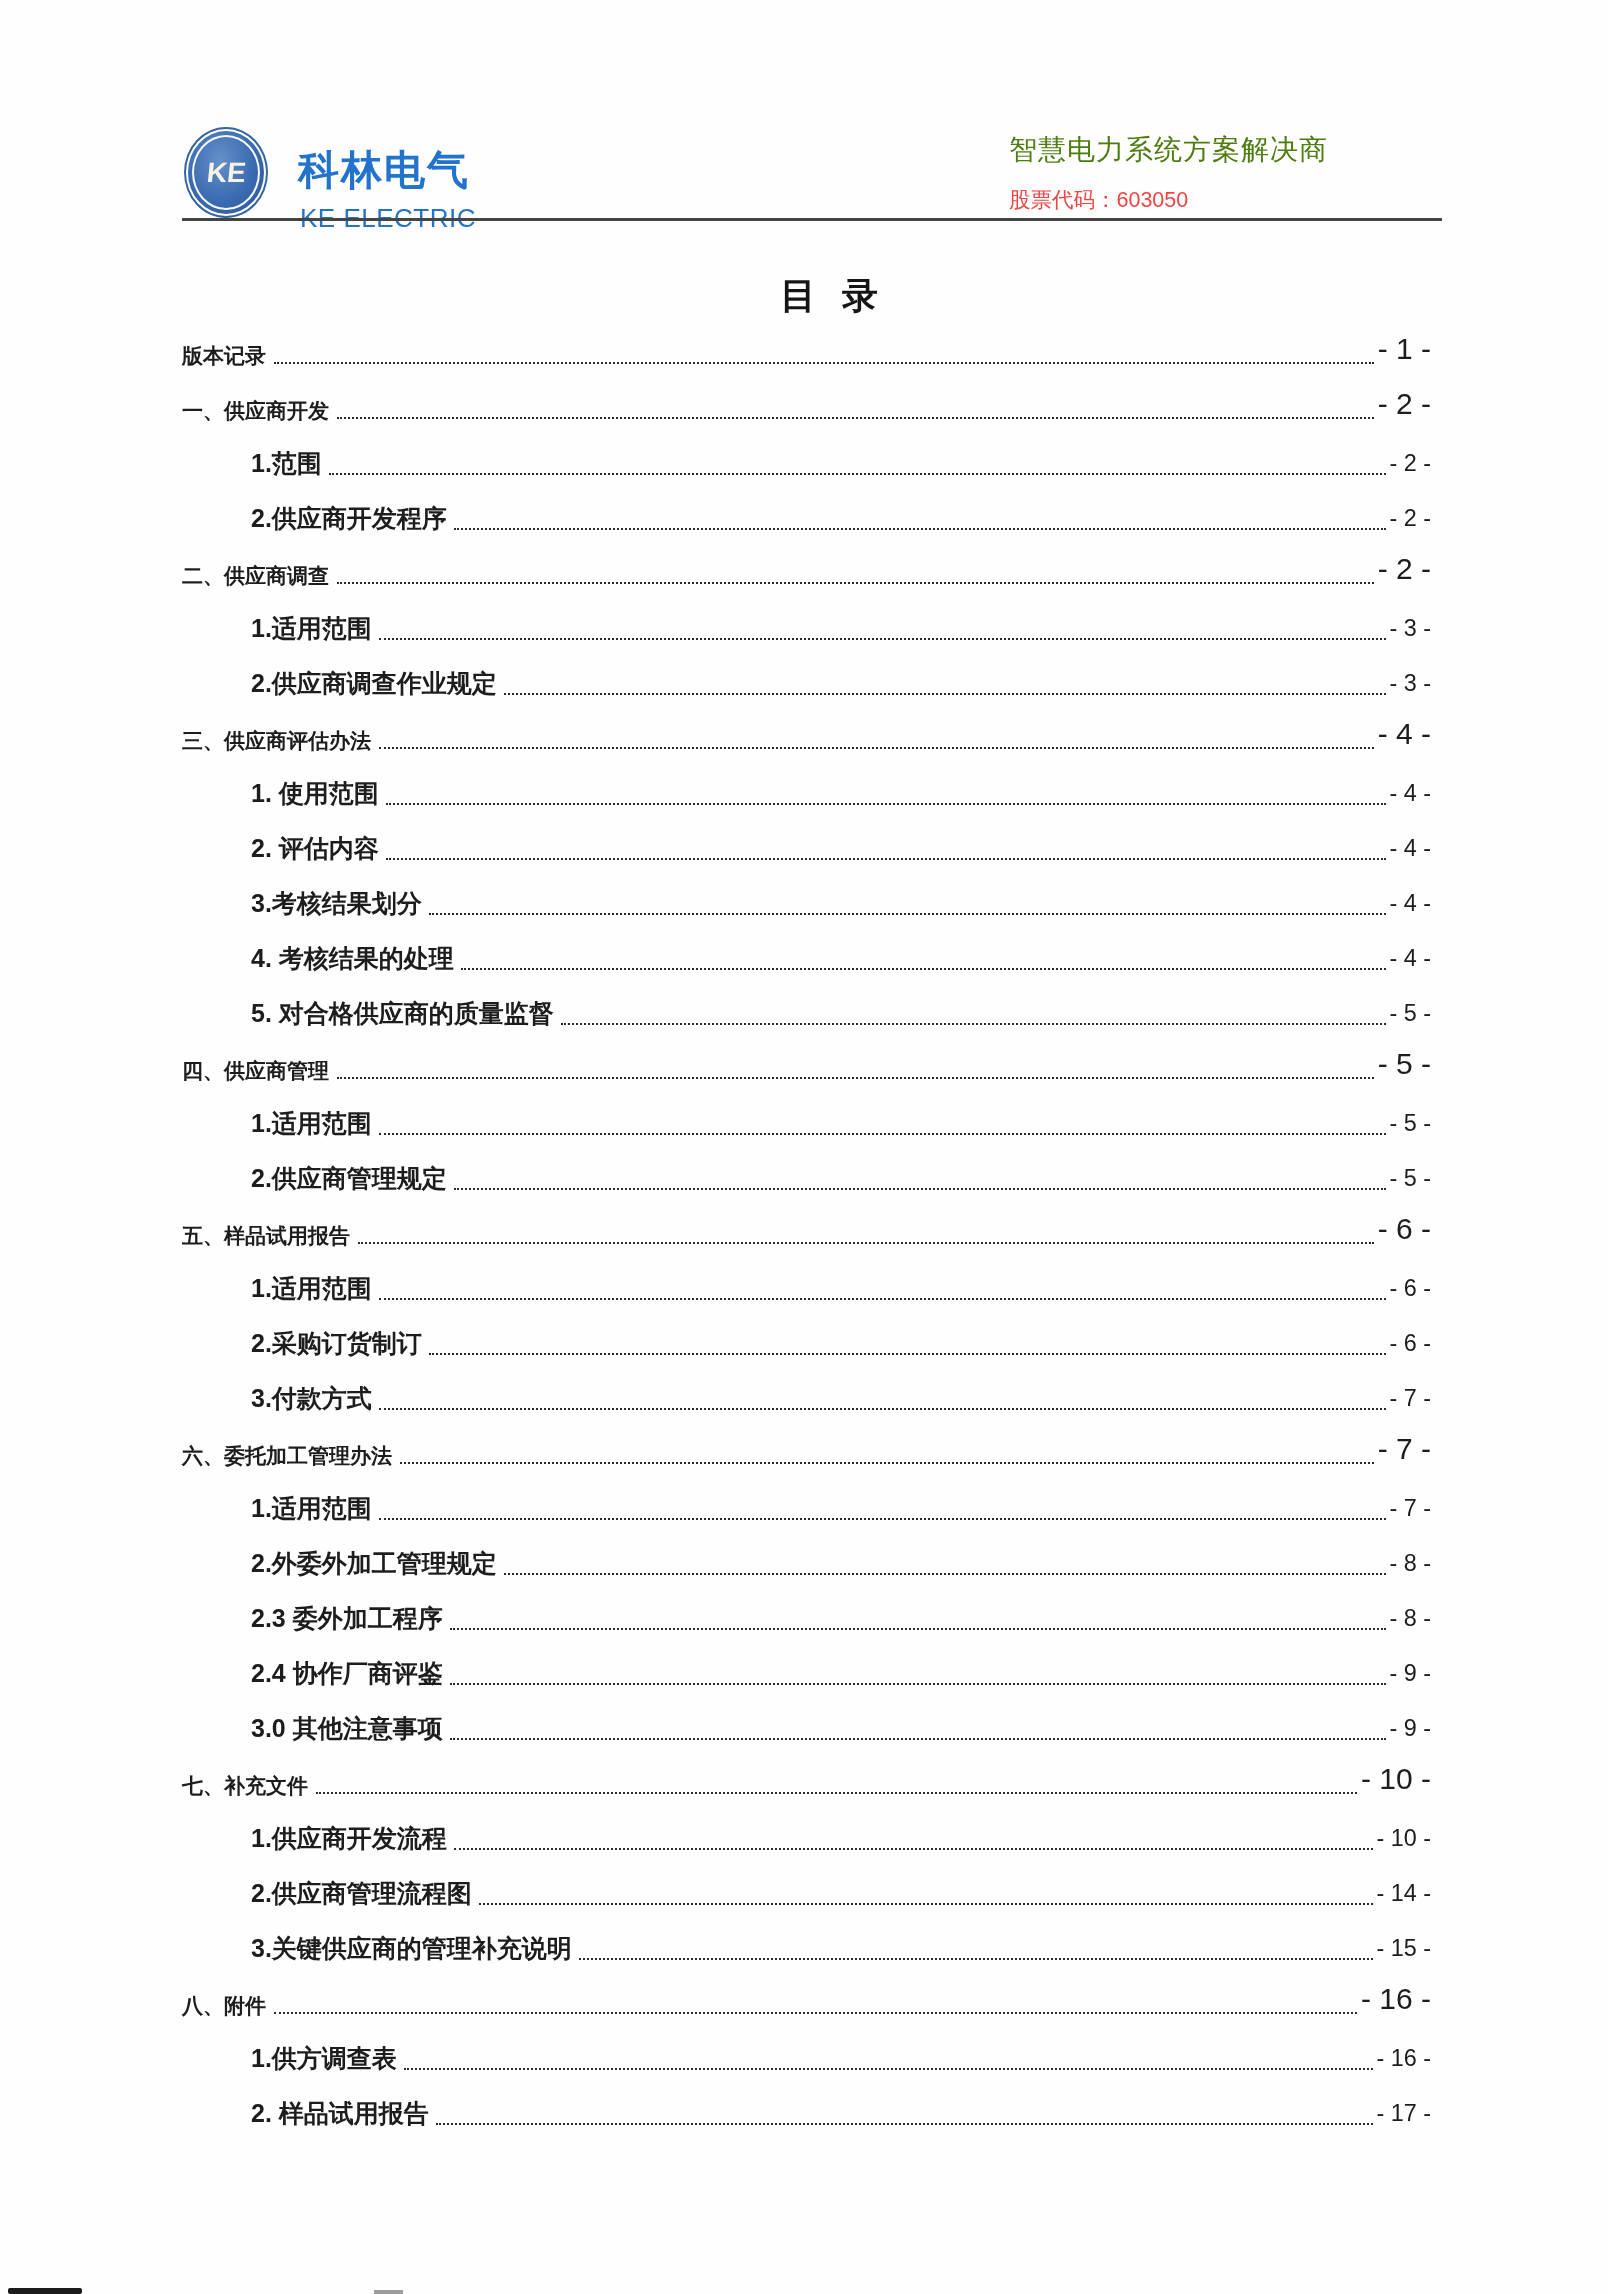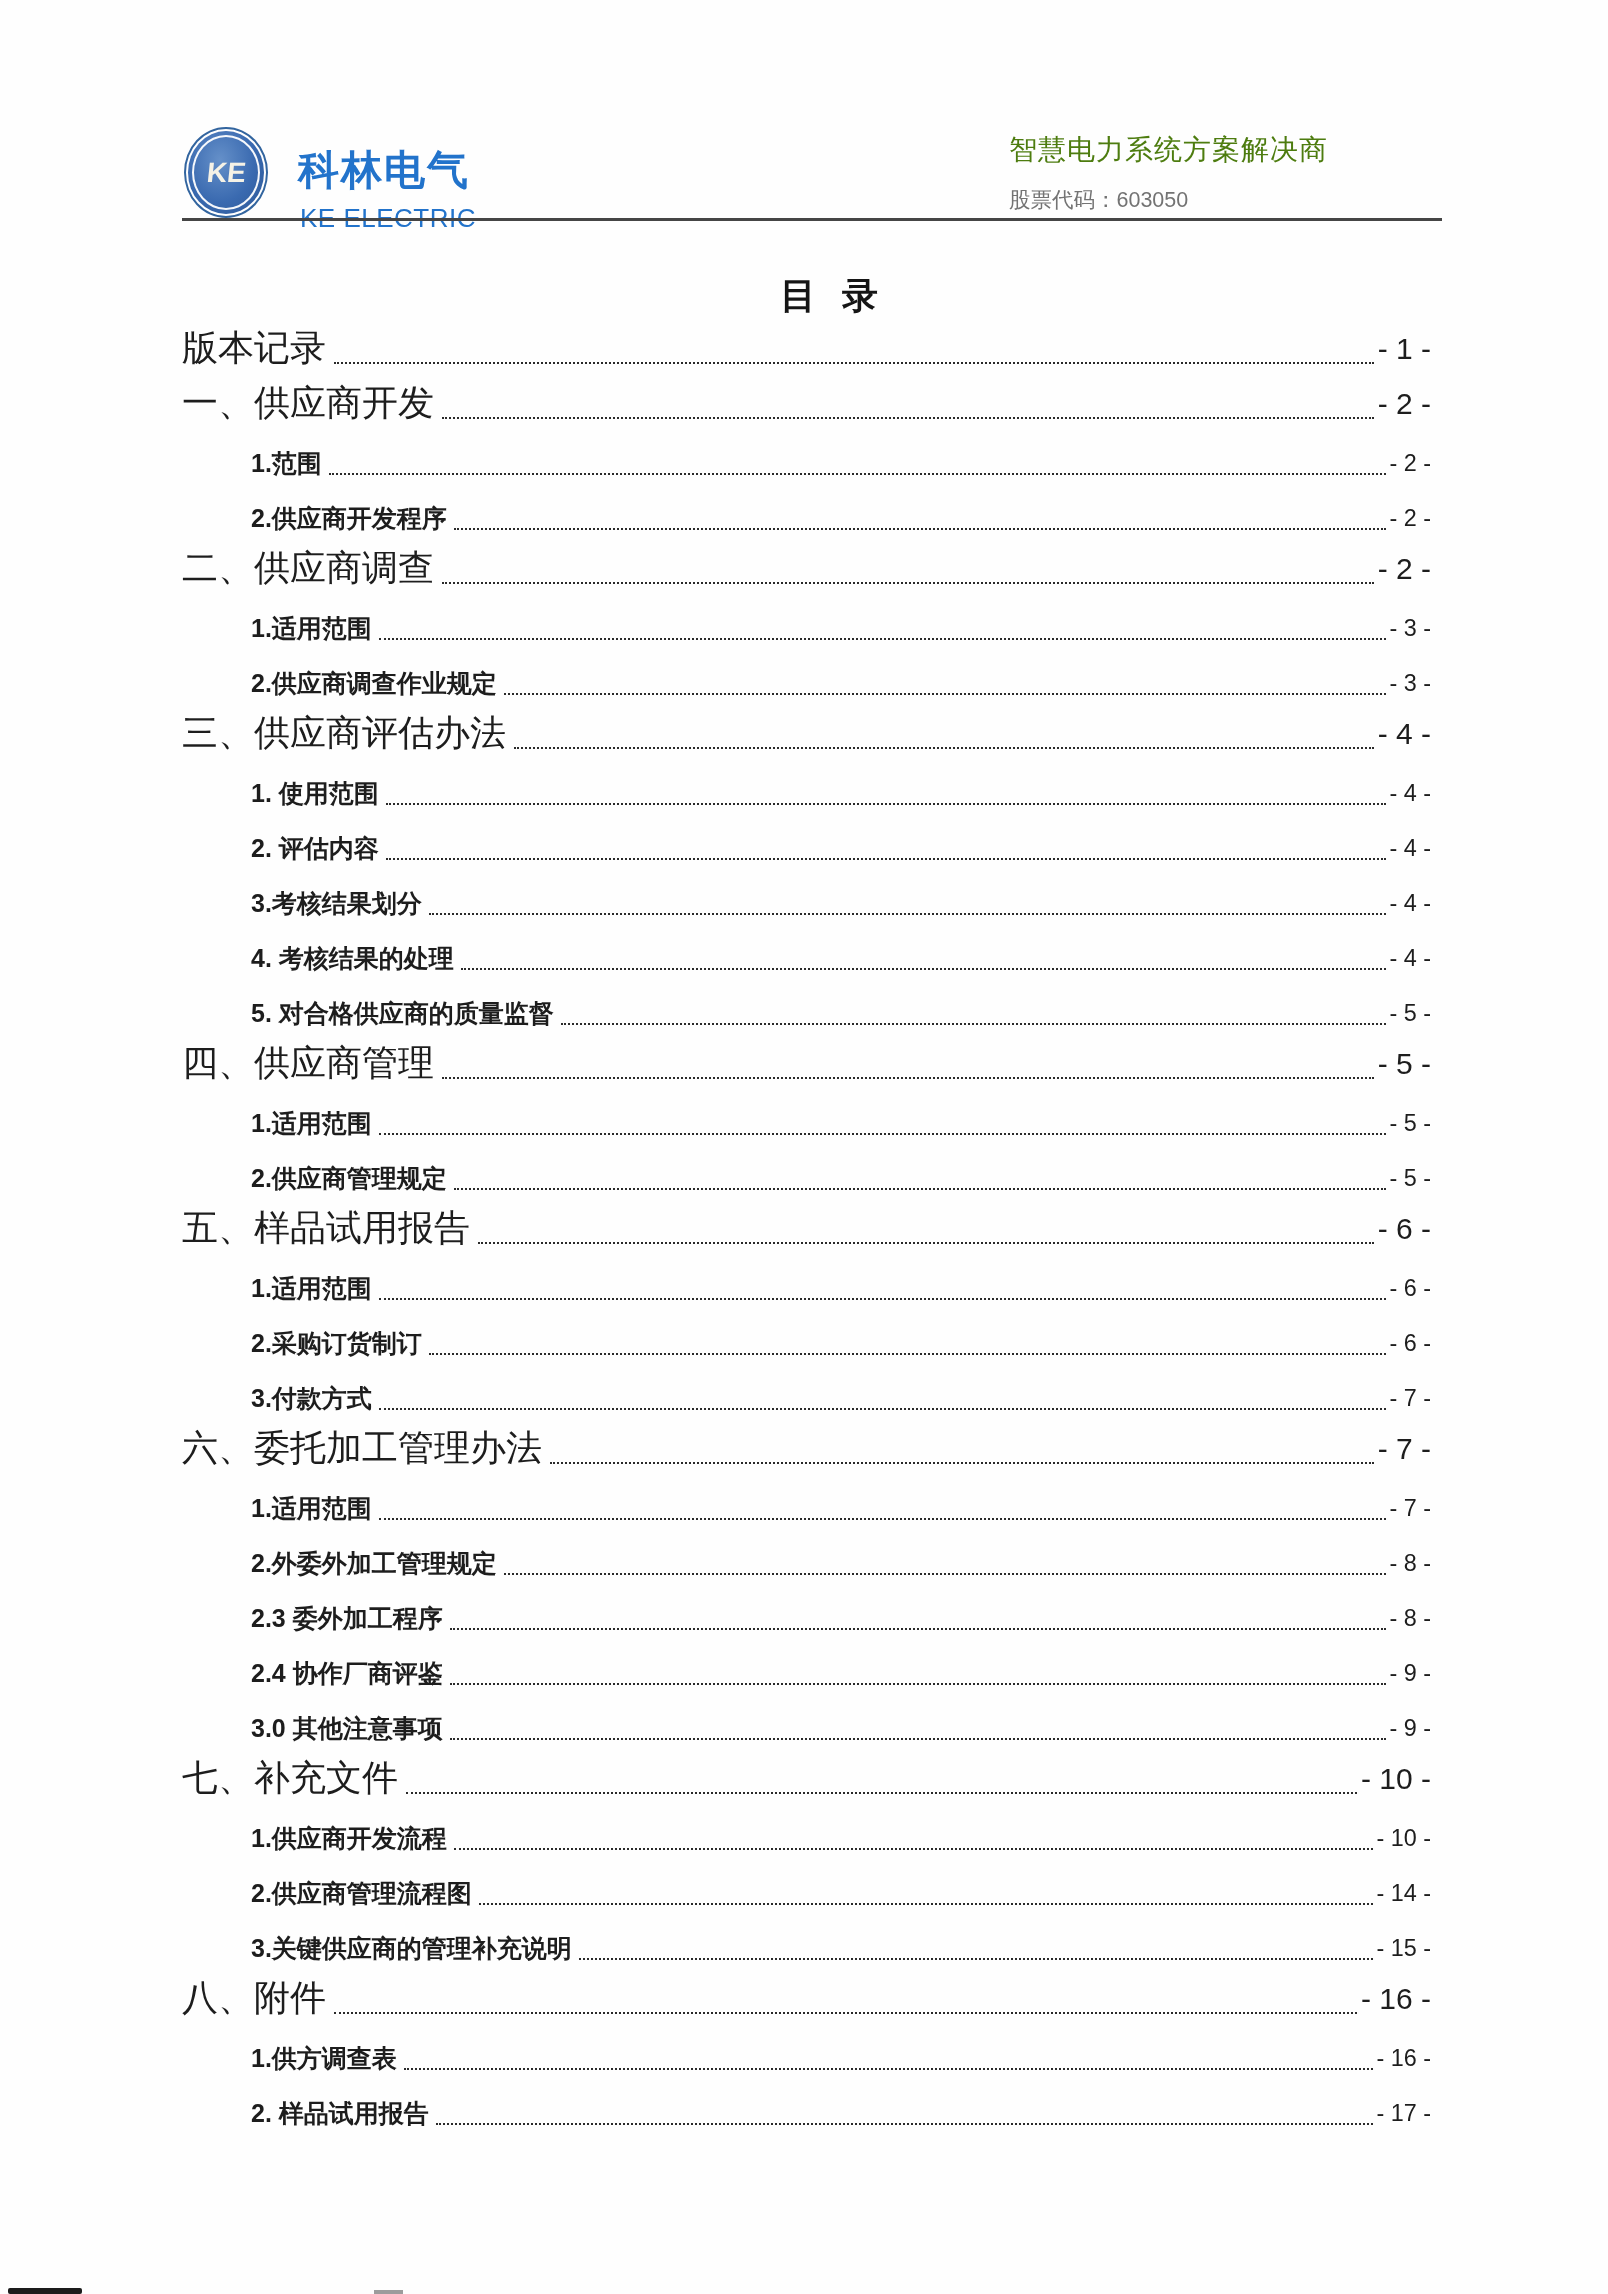--- a/index.html
+++ b/index.html
@@ -26,36 +26,36 @@
     position: relative; display: flex; align-items: center; justify-content: center;
   }
   .logo-ring { position: absolute; inset: 3.9px; border: 2.4px solid rgba(255,255,255,0.95); border-radius: 50%; }
   .logo-ke {
     color: #f5f2e6; font-weight: 700; font-size: 28px; line-height: 1;
     transform: skewX(-6deg); letter-spacing: 0px; user-select: none;
   }
   .brand-cn { position: absolute; left: 298px; top: 143px; font-size: 41px; font-weight: 700; color: #2273cb; letter-spacing: 2px; white-space: pre; }
   .brand-en { position: absolute; left: 300px; top: 188px; font-size: 26px; font-weight: 500; color: #2273cb; letter-spacing: 0.5px; white-space: pre; margin-top: 15px; }
   .slogan   { position: absolute; left: 1009px; top: 131px; font-size: 28px; font-weight: 400; color: #4d7c0f; letter-spacing: 1px; white-space: pre; }
-  .stock    { position: absolute; left: 1009px; top: 185px; font-size: 21.5px; font-weight: 500; color: #737373; white-space: pre; }
+  .stock    { position: absolute; left: 1009px; top: 185px; font-size: 21.5px; font-weight: 500; color: #ef4444; white-space: pre; }
   .header-rule { position: absolute; left: 182px; top: 218px; width: 1260px; height: 2.9px; background: #454545; }
 
   
   .toc-title {
     position: absolute; top: 272px; left: 0; width: 100%;
     text-align: center; font-size: 36px; font-weight: 700;
     letter-spacing: 7.8px; transform: translateX(29px);
     white-space: pre; color: #151515;
   }
   .toc-list { position: absolute; left: 182px; top: 317px; width: 1249px; }
   .toc-row { display: flex; align-items: flex-end; height: 55px; }
   .toc-row .label { white-space: pre; line-height: 1; padding-bottom: 5.9px; }
   .toc-row .leader { flex: 1 1 auto; border-bottom: 2.9px dotted #2a2a2a; }
   .toc-row .pagenum { white-space: pre; line-height: 1; }
-  .lvl1 .label   { font-size: 36px; font-weight: 400; }
+  .lvl1 .label   { font-size: 21px; font-weight: 700; }
   .lvl1 .leader  { margin: 0 3.9px 7.8px 7.8px; }
   .lvl1 .pagenum { font-size: 30px; font-weight: 400; padding-bottom: 7.8px; }
   .lvl2 { padding-left: 69px; }
   .lvl2 .label   { font-size: 25px; font-weight: 700; }
   .lvl2 .leader  { margin: 0 3.9px 6.8px 6.8px; }
   .lvl2 .pagenum { font-size: 23.4px; font-weight: 400; padding-bottom: 6.8px; }
 
   
   .artifact-a { position: absolute; left: 7.8px;  top: 2288px; width: 74px; height: 5.9px; background: #1c1c1c; border-radius: 2px; }
   .artifact-b { position: absolute; left: 374px; top: 2290px; width: 29px; height: 3.9px; background: #9c9c9c; }

